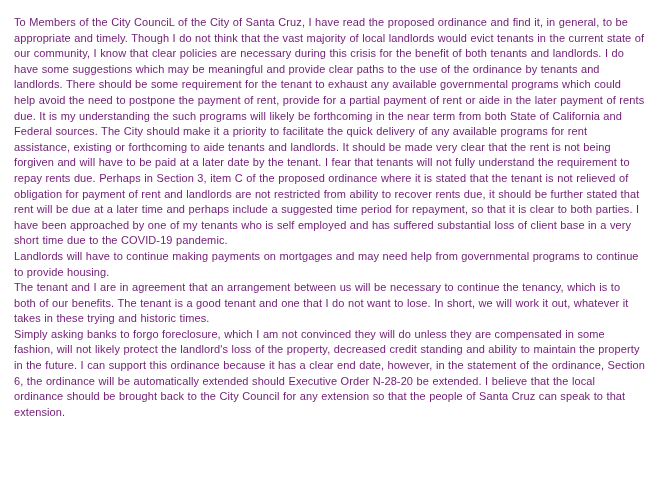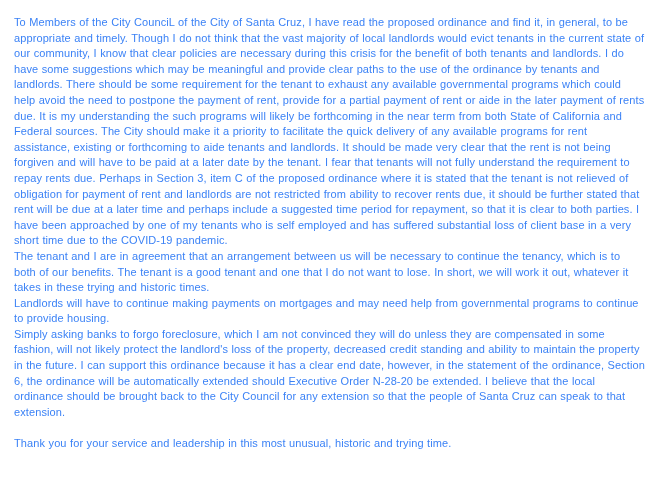--- a/index.html
+++ b/index.html
@@ -25,19 +25,18 @@
     text-align: left;
     word-spacing: 0.3px;
   }
   .para.spaced-above {
     margin-top: 15.6px;
   }
 </style>
 </head>
 <body>
 
-<div class="page" style="background: rgb(255, 255, 255); color: #3b82f6;">
+<div class="page" style="background: rgb(255, 255, 255); color: #701a75;">
   <p class="para">To Members of the City CounciL of the City of Santa Cruz, I have read the proposed ordinance and find it, in general, to be appropriate and timely. Though I do not think that the vast majority of local landlords would evict tenants in the current state of our community, I know that clear policies are necessary during this crisis for the benefit of both tenants and landlords. I do have some suggestions which may be meaningful and provide clear paths to the use of the ordinance by tenants and landlords. There should be some requirement for the tenant to exhaust any available governmental programs which could help avoid the need to postpone the payment of rent, provide for a partial payment of rent or aide in the later payment of rents due. It is my understanding the such programs will likely be forthcoming in the near term from both State of California and Federal sources. The City should make it a priority to facilitate the quick delivery of any available programs for rent assistance, existing or forthcoming to aide tenants and landlords. It should be made very clear that the rent is not being forgiven and will have to be paid at a later date by the tenant. I fear that tenants will not fully understand the requirement to repay rents due. Perhaps in Section 3, item C of the proposed ordinance where it is stated that the tenant is not relieved of obligation for payment of rent and landlords are not restricted from ability to recover rents due, it should be further stated that rent will be due at a later time and perhaps include a suggested time period for repayment, so that it is clear to both parties. I have been approached by one of my tenants who is self employed and has suffered substantial loss of client base in a very short time due to the COVID-19 pandemic.</p>
+  <p class="para">Landlords will have to continue making payments on mortgages and may need help from governmental programs to continue to provide housing.</p>
   <p class="para">The tenant and I are in agreement that an arrangement between us will be necessary to continue the tenancy, which is to both of our benefits. The tenant is a good tenant and one that I do not want to lose. In short, we will work it out, whatever it takes in these trying and historic times.</p>
-  <p class="para">Landlords will have to continue making payments on mortgages and may need help from governmental programs to continue to provide housing.</p>
   <p class="para">Simply asking banks to forgo foreclosure, which I am not convinced they will do unless they are compensated in some fashion, will not likely protect the landlord's loss of the property, decreased credit standing and ability to maintain the property in the future. I can support this ordinance because it has a clear end date, however, in the statement of the ordinance, Section 6, the ordinance will be automatically extended should Executive Order N-28-20 be extended. I believe that the local ordinance should be brought back to the City Council for any extension so that the people of Santa Cruz can speak to that extension.</p>
-  <p class="para spaced-above">Thank you for your service and leadership in this most unusual, historic and trying time.</p>
 </div>
 
 </body></html>

